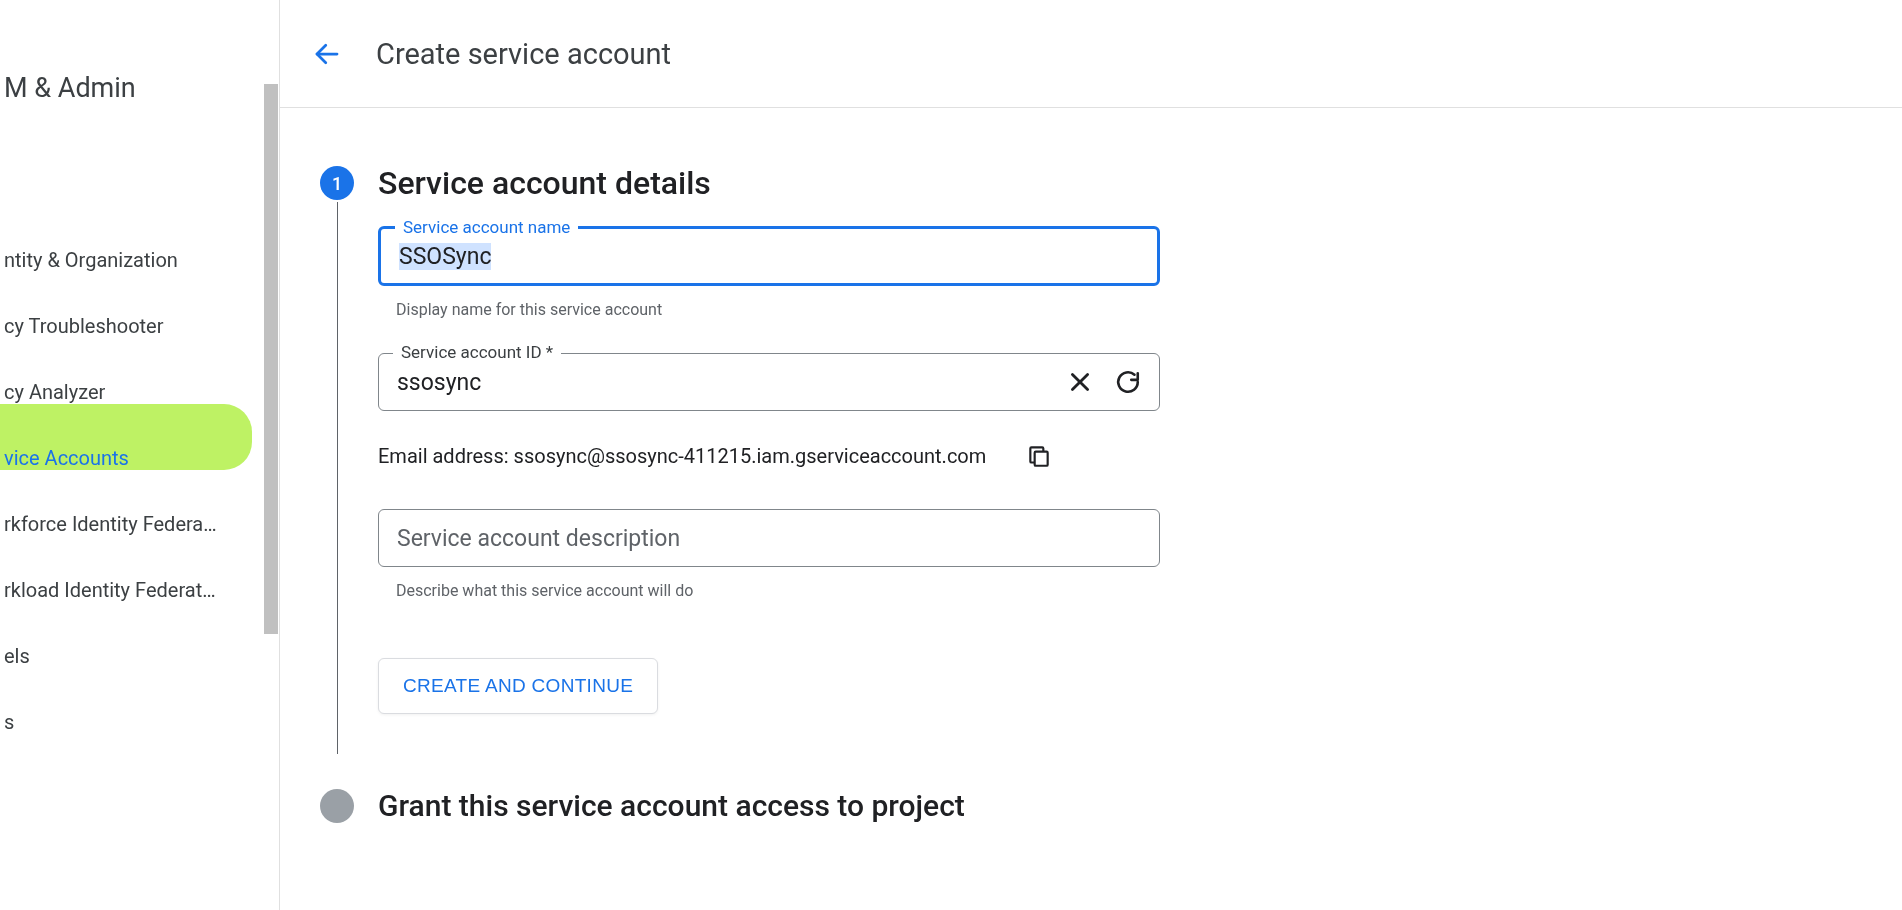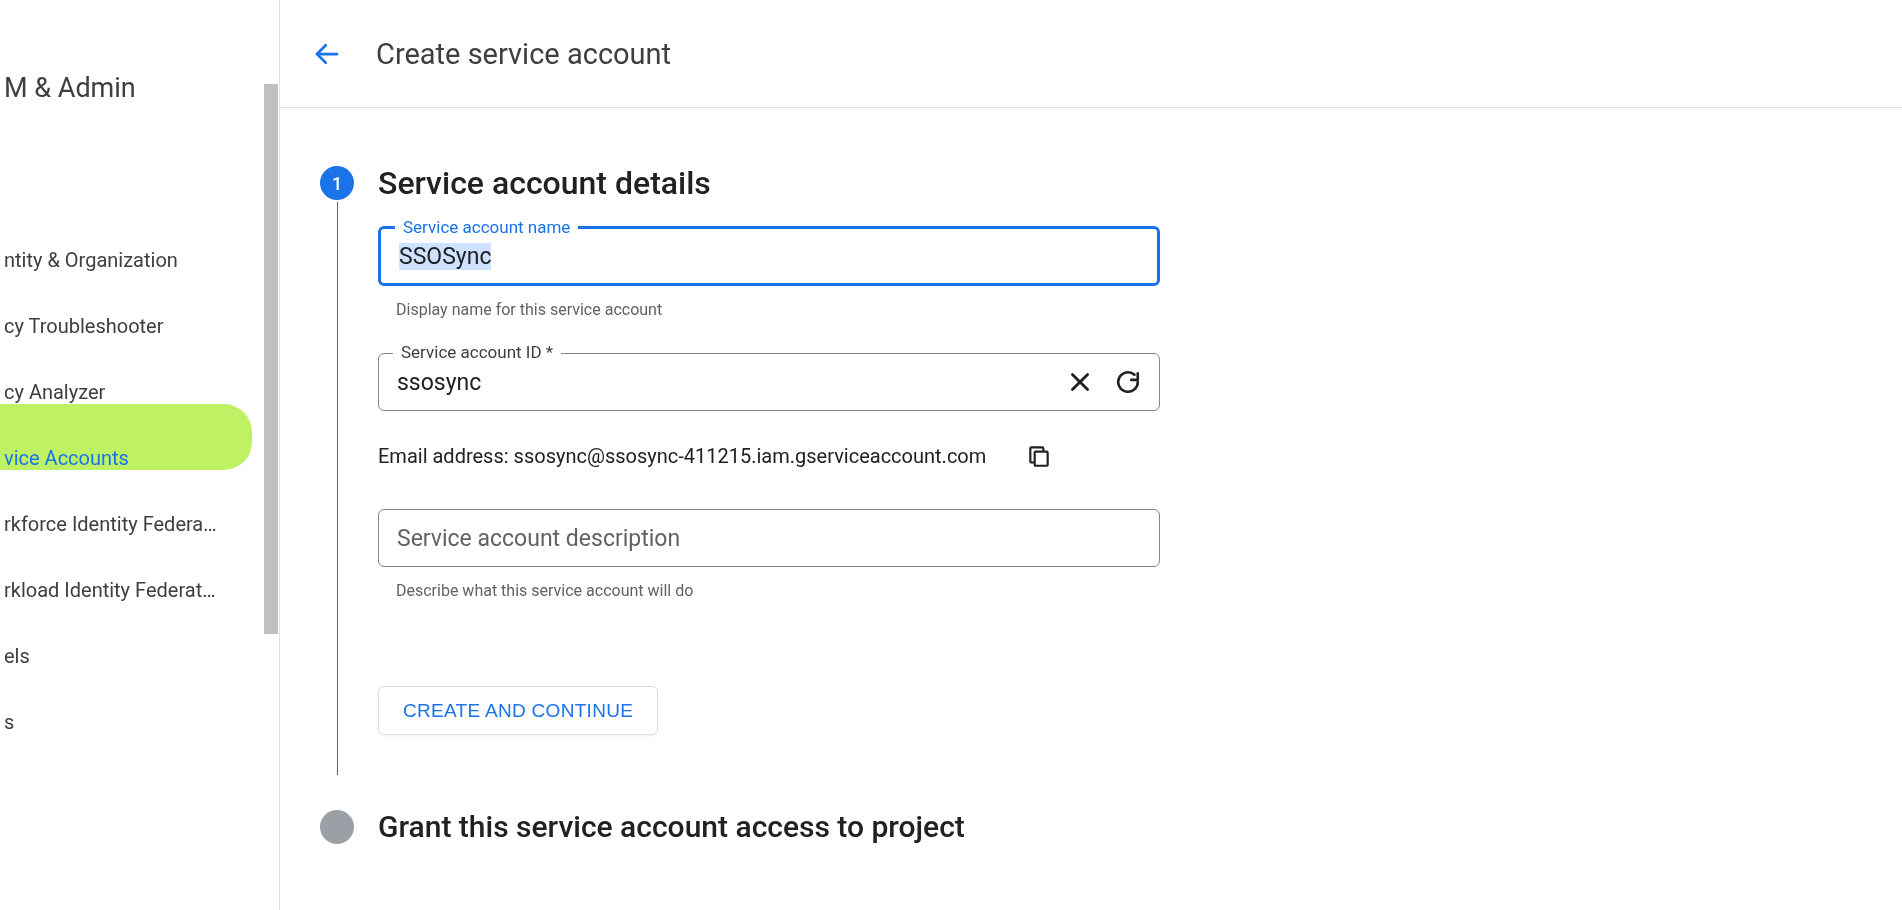--- a/index.html
+++ b/index.html
@@ -137,26 +137,26 @@
   .id-icons svg { width: 26px; height: 26px; display:block; }
 
   .email-row {
     display: flex; align-items: center; gap: 40px;
     font-size: 20px; color: #202124; margin-top: 32px;
   }
   .copy-icon svg { width: 26px; height: 26px; display:block; }
 
   .create-btn {
     display: inline-flex; align-items: center; justify-content: center;
-    height: 49px; padding: 0 24px;
+    height: 56px; padding: 0 24px;
     border: 1px solid #dadce0; border-radius: 6px;
     background: #fff; color: #1a73e8;
     font-size: 19px; font-weight: 500; letter-spacing: .3px;
     box-shadow: 0 1px 3px rgba(0,0,0,0.06);
-    margin-top: 86px;
+    margin-top: 58px;
     cursor: pointer;
     text-transform: uppercase;
   }
 
   .step2-row { display:flex; align-items:center; gap:24px; margin-top: 34px; }
   .step2-badge {
     width: 34px; height: 34px; border-radius: 50%;
     background: #9aa0a6; color:#fff; display:flex; align-items:center; justify-content:center;
     font-size:18px;
   }

